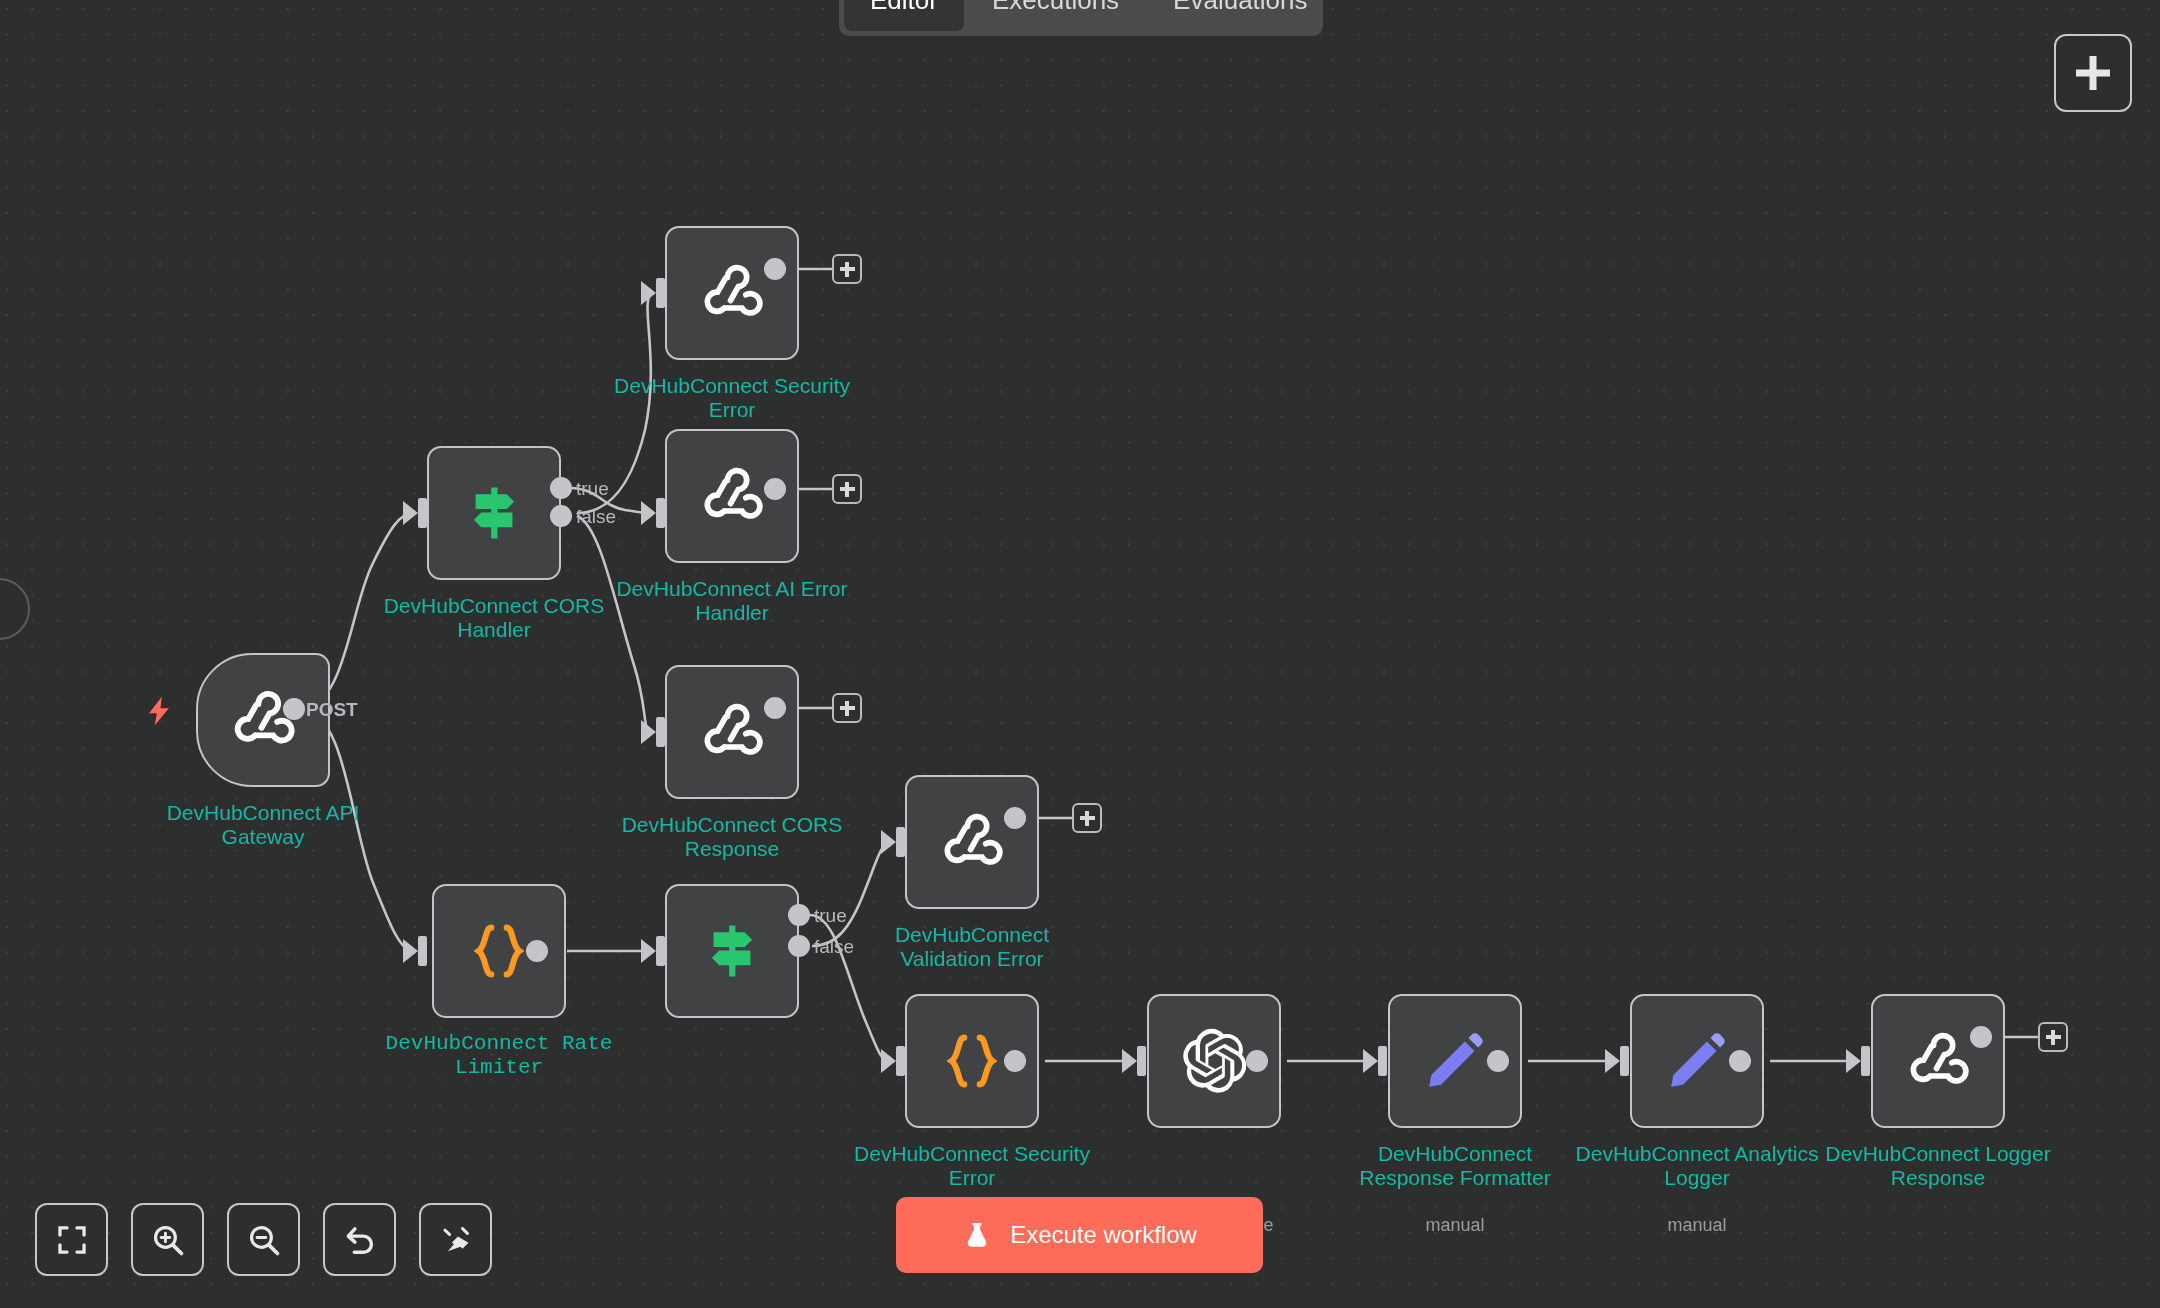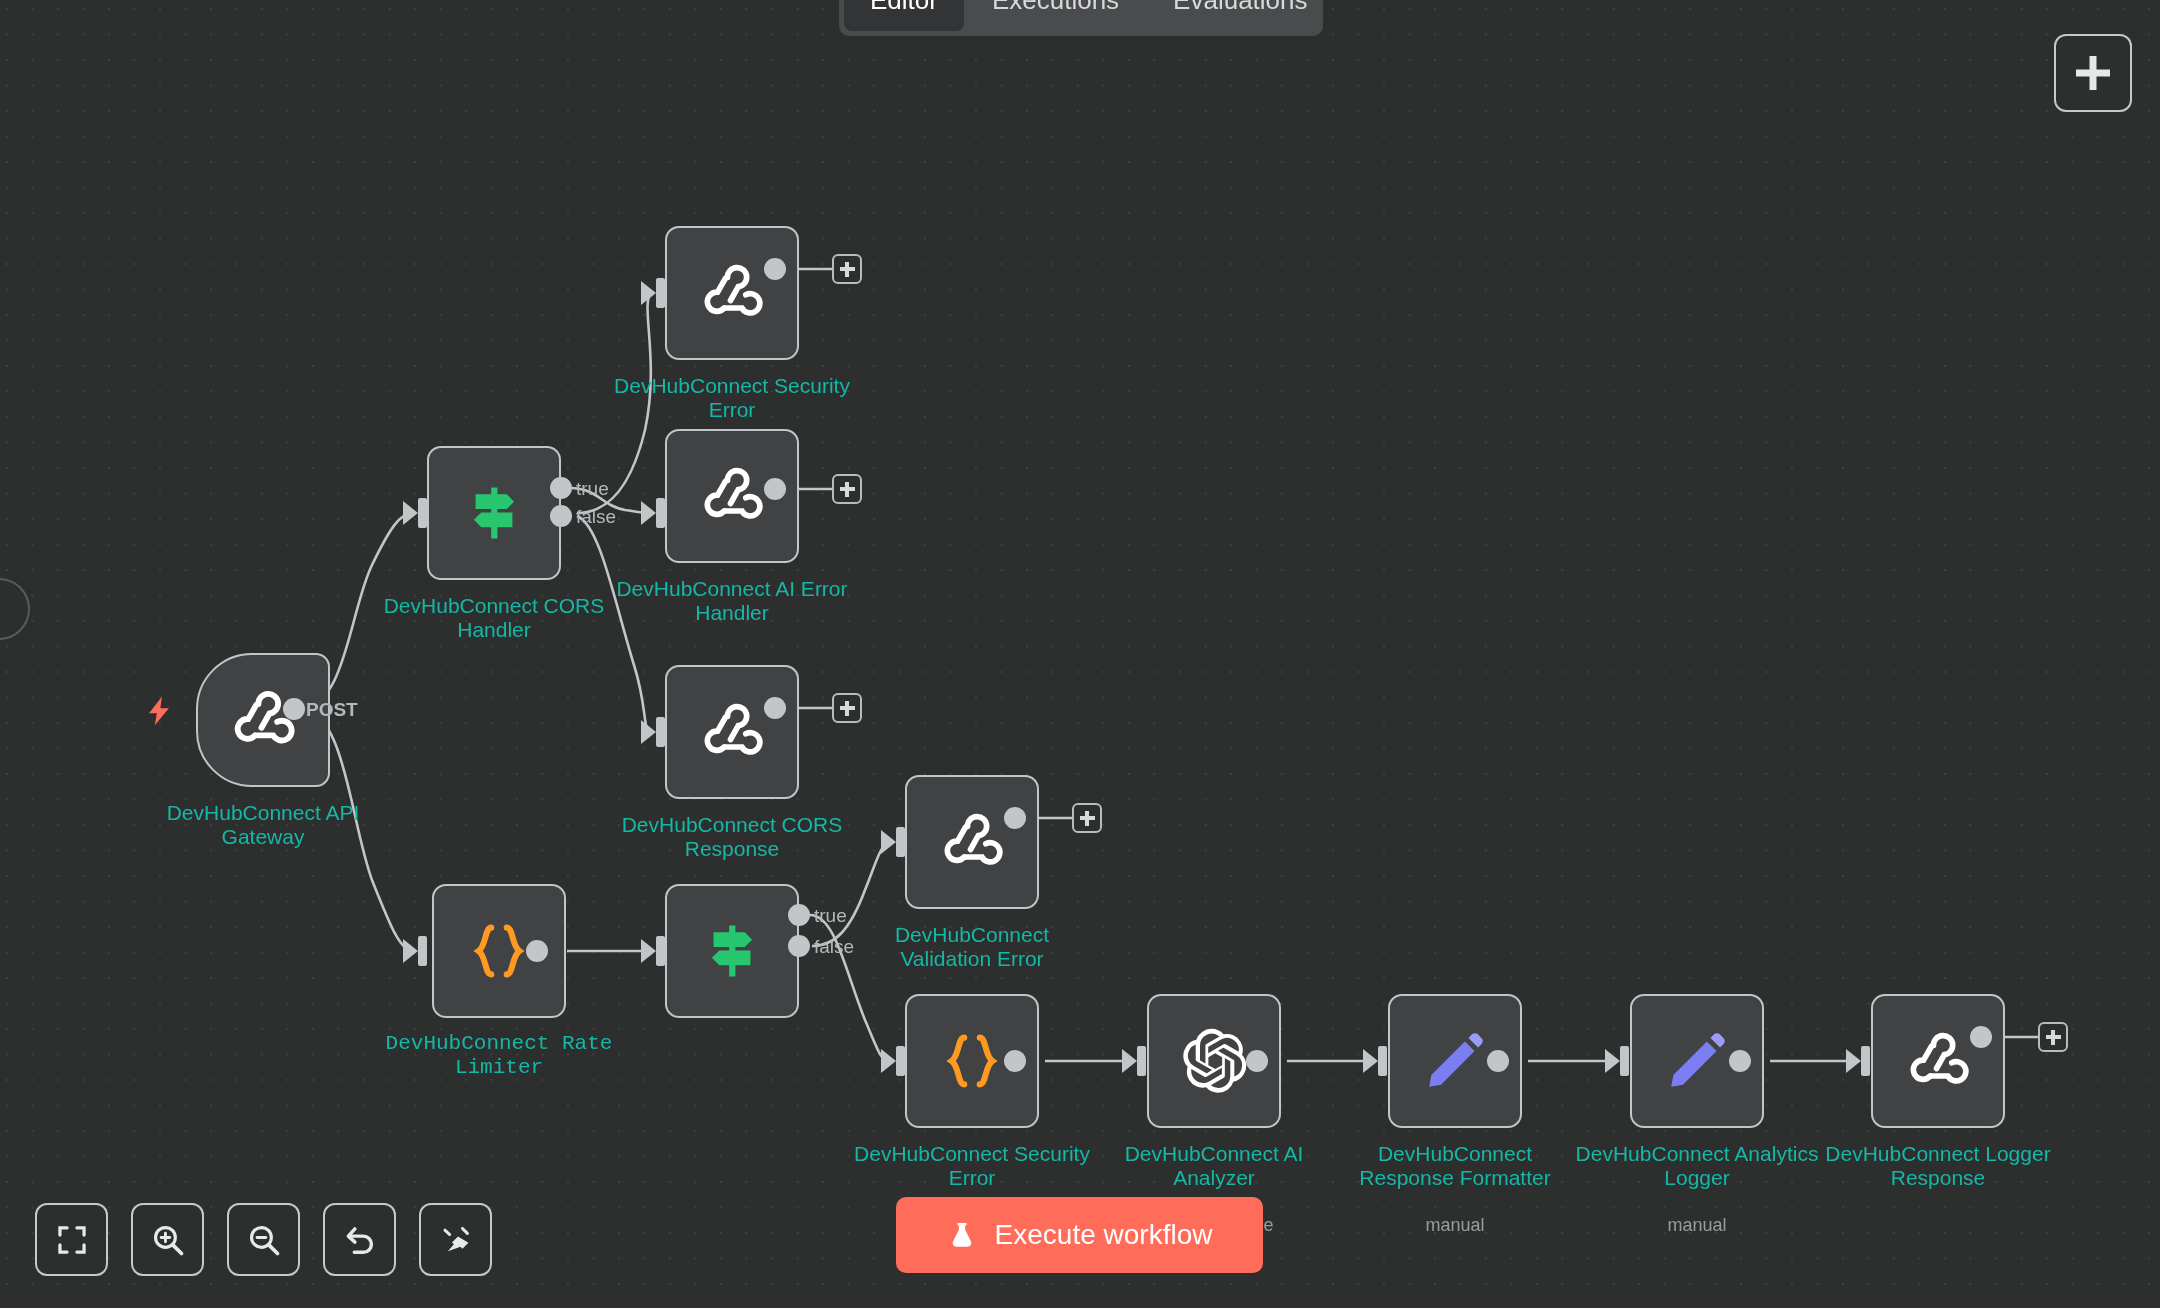--- a/index.html
+++ b/index.html
@@ -145,21 +145,21 @@
     position: absolute;
     left: 896px; bottom: 35px;
     width: 367px; height: 76px;
     background: #ff6d5a;
     border-radius: 10px;
     display: flex; align-items: center; justify-content: center;
     gap: 18px;
     z-index: 40;
   }
   #execute-btn .lbl {
-    font-size: 28px; color: #ffffff;
+    font-size: 24px; color: #ffffff;
   }
   
   #edge-circle {
     position: absolute;
     left: -32px; top: 578px;
     width: 62px; height: 62px;
     border: 2px solid #5a5b5c;
     border-radius: 50%;
     background: #2d2e2e;
     z-index: 30;
@@ -389,24 +389,20 @@
       <span>DevHubConnect Security</span><br>
       <span>Error</span>
     </div>
   </div>
   <div class="out-dot" style="left:1004px; top:1050px;"></div>
 
   <div class="node" style="left:1147px; top:994px;">
     <svg width="70" height="70" viewBox="0 0 24 24">
       <path fill="#ffffff" d="M21.6 9.9a5.4 5.4 0 0 0-.46-4.43 5.45 5.45 0 0 0-5.87-2.6A5.42 5.42 0 0 0 11.12.98a5.45 5.45 0 0 0-5.2 3.77 5.4 5.4 0 0 0-3.62 2.62A5.45 5.45 0 0 0 2.97 14a5.4 5.4 0 0 0 .46 4.43 5.45 5.45 0 0 0 5.87 2.6 5.4 5.4 0 0 0 4.14 1.85 5.45 5.45 0 0 0 5.2-3.78 5.4 5.4 0 0 0 3.61-2.62 5.45 5.45 0 0 0-.67-6.6zm-8.1 11.33a4.05 4.05 0 0 1-2.6-.94l.13-.07 4.33-2.5a.7.7 0 0 0 .36-.62v-6.1l1.83 1.06a.07.07 0 0 1 .04.05v5.06a4.07 4.07 0 0 1-4.1 4.06zM4.73 17.5a4.03 4.03 0 0 1-.48-2.72l.13.08 4.33 2.5a.7.7 0 0 0 .71 0l5.29-3.05v2.11a.07.07 0 0 1-.03.06l-4.35 2.51a4.07 4.07 0 0 1-5.55-1.49zM3.6 8.1a4.04 4.04 0 0 1 2.12-1.78v5.15a.7.7 0 0 0 .35.61l5.27 3.04-1.83 1.06a.07.07 0 0 1-.06 0l-4.35-2.5A4.07 4.07 0 0 1 3.6 8.1zm15.04 3.5L13.36 8.5l1.83-1.05a.07.07 0 0 1 .06 0l4.35 2.5a4.06 4.06 0 0 1-.63 7.33v-5.16a.7.7 0 0 0-.33-.6zm1.82-2.74-.13-.08-4.32-2.52a.7.7 0 0 0-.71 0l-5.28 3.05V7.2a.07.07 0 0 1 .03-.06l4.35-2.5a4.06 4.06 0 0 1 6.03 4.2zM9.07 12.85 7.24 11.8a.07.07 0 0 1-.04-.05V6.7a4.06 4.06 0 0 1 6.67-3.12l-.13.08-4.33 2.5a.7.7 0 0 0-.36.61zm1-2.14 2.35-1.36 2.36 1.36v2.71l-2.35 1.36-2.36-1.36z"></path>
     </svg>
-    <div class="node-label">
-      <span>DevHubConnect AI</span><br>
-      <span>Analyzer</span>
-    </div>
     <div class="node-sub two">Analyze Image</div>
   </div>
   <div class="out-dot" style="left:1246px; top:1050px;"></div>
 
   <div class="node" style="left:1388px; top:994px;">
     <svg width="66" height="66" viewBox="0 0 24 24">
       <path fill="#7b7ef0" d="M3.4 17.1 15.6 4.9l3.5 3.5L6.9 20.6 2.6 21.4z"></path>
       <path fill="#9a9cf5" d="M16.9 3.6 18.1 2.4a1.6 1.6 0 0 1 2.3 0l1.2 1.2a1.6 1.6 0 0 1 0 2.3l-1.2 1.2z"></path>
     </svg>
     <div class="node-label">

